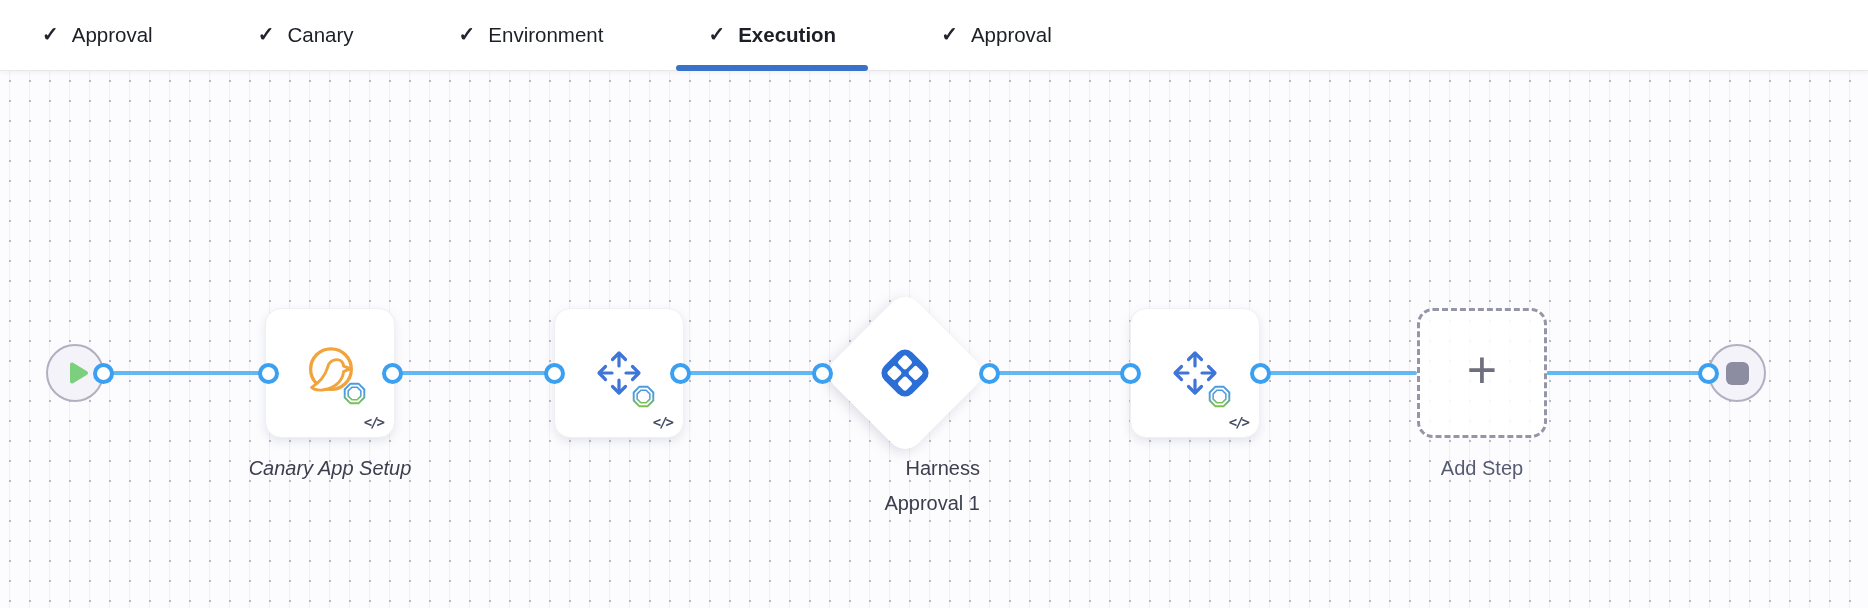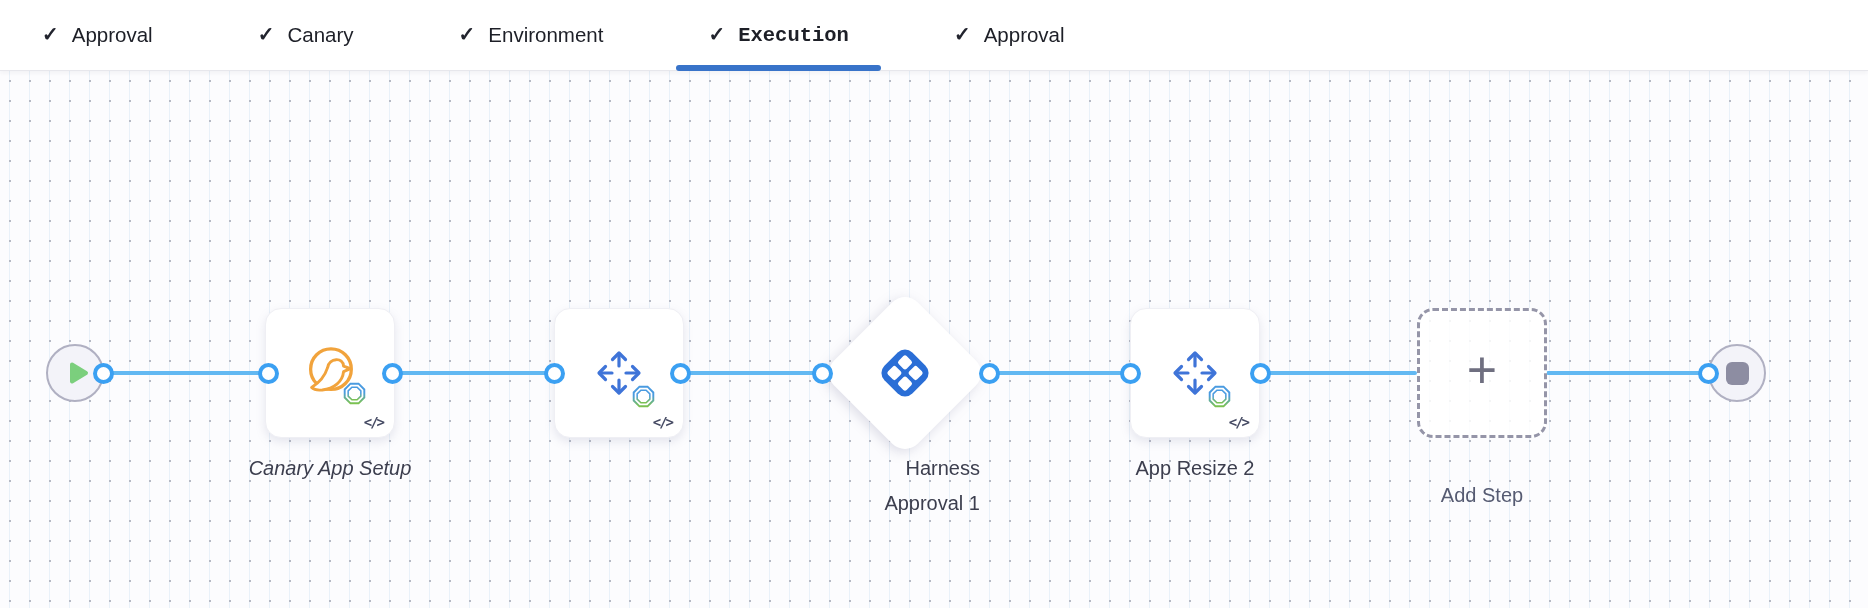--- a/index.html
+++ b/index.html
@@ -14,21 +14,21 @@
     position:relative; height:71px; background:#ffffff;
     border-bottom:1px solid #e7e7ec;
     box-shadow:0 2px 4px rgba(40,41,61,0.05);
     display:flex; align-items:stretch; padding-left:10px; gap:41px; z-index:5;
   }
   .tab {
     position:relative; display:flex; align-items:center; gap:13px;
     padding:0 32px; font-size:20.5px; color:#1d1f27; cursor:pointer; white-space:nowrap;
   }
   .tab .check { font-size:20px; font-weight:700; color:#22242e; transform:translateY(-1px); }
-  .tab.active .tab-label { font-weight:700;font-family:Liberation Mono, monospace; }
+  .tab.active .tab-label { font-weight:700; }
   .tab-indicator {
     position:absolute; left:0; right:0; bottom:-1px; height:6px;
     background:#3873c9; border-radius:3px;
   }
 
   
   .canvas {
     position:relative; width:1868px; height:537px; background:#fcfcfe;
     background-image:
       radial-gradient(circle 1.3px at 10px 10px, #b5b9c4 97%, transparent 100%),
@@ -78,21 +78,21 @@
     background:rgba(255,255,255,0.85); border:3px dashed #9595a8; border-radius:16px;
     display:flex; align-items:center; justify-content:center;
     cursor:pointer; z-index:2;
   }
   .plus-glyph { font-size:52px; font-weight:200; color:#6f6f80; line-height:1; transform:translateY(-3px); }
 
   .step-label {
     position:absolute; top:380px; width:170px; transform:translateX(-50%);
     text-align:center; font-size:20px; line-height:35px; color:#3c3e4e; z-index:2;
   }
-  .step-label.muted { color:#565b72;margin-top:27px; }
+  .step-label.muted { color:#565b72; }
 </style>
 </head>
 <body>
 
 <svg width="0" height="0" style="position:absolute">
   <defs>
     <linearGradient id="gearGrad" x1="0" y1="0" x2="0" y2="1">
       <stop offset="0.45" stop-color="#4a9be0"></stop>
       <stop offset="1" stop-color="#7cc24f"></stop>
     </linearGradient>
@@ -227,17 +227,16 @@
     <div class="port" style="left:543.5px; top:291.5px;"></div>
     <div class="port" style="left:669.5px; top:291.5px;"></div>
     <div class="port" style="left:811.5px; top:291.5px;"></div>
     <div class="port" style="left:978.5px; top:291.5px;"></div>
     <div class="port" style="left:1119.5px; top:291.5px;"></div>
     <div class="port" style="left:1249.5px; top:291.5px;"></div>
     <div class="port" style="left:1697.5px; top:291.5px;"></div>
 
     <div class="step-label" style="left:330px;font-style:italic;">Canary App Setup</div>
     <div class="step-label" style="left:905px; width:150px;text-align:right;">Harness Approval 1</div>
-    <div class="step-label" style="left:1195px;">App Resize 2</div>
     <div class="step-label muted" style="left:1482px;">Add Step</div>
 
   </div>
 </div>
 
 </body></html>

